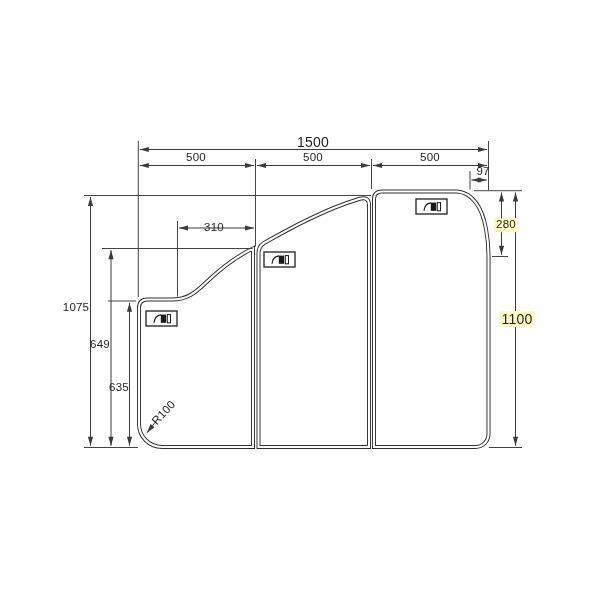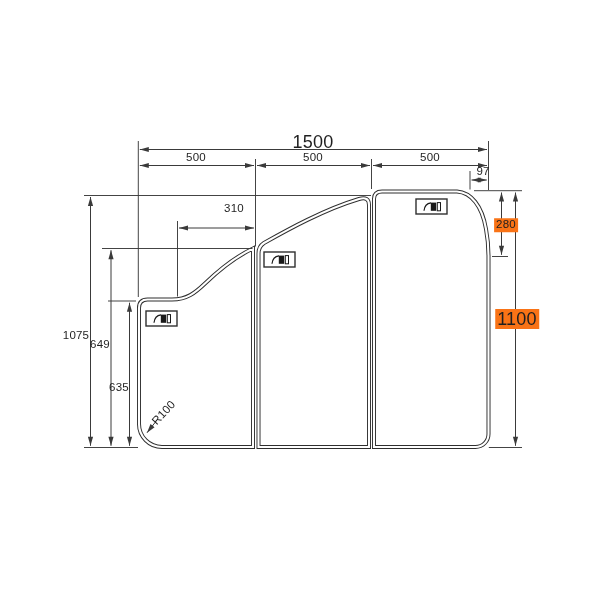--- a/index.html
+++ b/index.html
@@ -6,22 +6,22 @@
   .stage{
     position:relative;width:600px;height:600px;background:#ffffff;overflow:hidden;
     font-family:"Liberation Sans", sans-serif;
   }
   .stage svg{position:absolute;left:0;top:0;}
   .dim-label{
     position:absolute;transform:translate(-50%,-50%);
     font-size:11.5px;color:#1f1f1f;white-space:nowrap;letter-spacing:0.2px;
     line-height:1;
   }
-  .dim-label.big{font-size:18px;}
-  .dim-label.on-line{background:#f97316;padding:1px 2px;}
+  .dim-label.big{font-size:14px;}
+  .dim-label.on-line{background:#fef9c3;padding:1px 2px;}
   .dim-label.rotated{transform:translate(-50%,-50%) rotate(-47deg);}
 </style>
 </head>
 <body>
 
 <div class="stage">
 
   <svg width="600" height="600" viewBox="0 0 600 600">
     <defs>
       <marker id="arw" markerWidth="10" markerHeight="7" refX="9.5" refY="3.5" orient="auto-start-reverse" markerUnits="userSpaceOnUse">
@@ -90,21 +90,21 @@
       <line x1="515.5" y1="192.5" x2="515.5" y2="445.8" marker-start="url(#arw)" marker-end="url(#arw)"></line>
       <line x1="157" y1="420" x2="147" y2="432.8" marker-end="url(#arw)"></line>
     </g>
   </svg>
 
   <span class="dim-label big" style="left:313px;top:142px;">1500</span>
   <span class="dim-label" style="left:196px;top:158px;">500</span>
   <span class="dim-label" style="left:313px;top:158px;">500</span>
   <span class="dim-label" style="left:430px;top:158px;">500</span>
   <span class="dim-label" style="left:483px;top:171.5px;">97</span>
-  <span class="dim-label" style="left:214px;top:209px;margin-left:20px;">310</span>
-  <span class="dim-label" style="left:76px;top:336px;text-align:right;">1075</span>
+  <span class="dim-label" style="left:214px;top:228px;">310</span>
+  <span class="dim-label" style="left:76px;top:308px;text-align:right;">1075</span>
   <span class="dim-label" style="left:100px;top:345px;">649</span>
   <span class="dim-label" style="left:119px;top:388px;">635</span>
   <span class="dim-label on-line" style="left:506px;top:225px;">280</span>
   <span class="dim-label big on-line" style="left:517px;top:319px;">1100</span>
   <span class="dim-label rotated" style="left:164px;top:413px;">R100</span>
 
 </div>
 
 </body></html>

